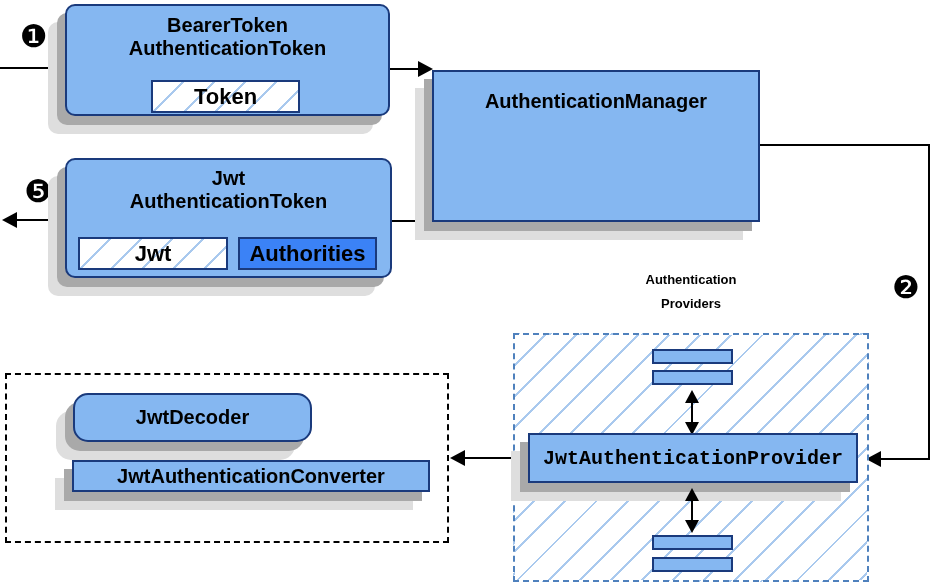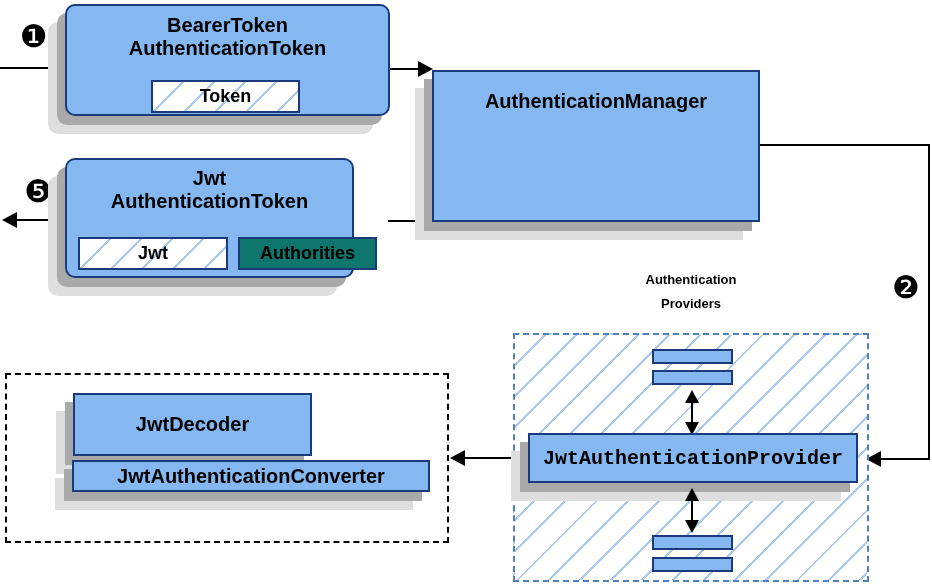--- a/index.html
+++ b/index.html
@@ -34,21 +34,21 @@
       rgba(255,255,255,0) 0px, rgba(255,255,255,0) 20px,
       #a9c9ee 20px, #a9c9ee 22px);
   }
   .inner-box {
     position: absolute;
     border: 2px solid #1a3a7c;
     display: flex;
     align-items: center;
     justify-content: center;
     font-weight: bold;
-    font-size: 18px;
+    font-size: 22px;
   }
   .plain-box {
     position: absolute;
     background: #85b7f1;
     border: 2px solid #1a3a7c;
     box-shadow: -8px 9px 0 0 #a9a9a9, -17px 18px 0 0 #dedede;
     display: flex;
     align-items: center;
     justify-content: center;
     font-weight: bold;
@@ -125,32 +125,32 @@
       <div>BearerToken</div>
       <div>AuthenticationToken</div>
     </div>
     <div class="inner-box hatch" style="left:84px; top:74px; width:149px; height:33px;">Token</div>
   </div>
 
   <div class="box" style="left:432px; top:70px; width:328px; height:152px;">
     <div class="box-title" style="margin-top:18px;">AuthenticationManager</div>
   </div>
 
-  <div class="box rounded" style="left:65px; top:158px; width:289px; height:120px;">
+  <div class="box rounded" style="left:65px; top:158px; width:327px; height:120px;">
     <div class="box-title" style="margin-top:7px;">
       <div>Jwt</div>
       <div>AuthenticationToken</div>
     </div>
     <div class="inner-box hatch" style="left:11px; top:77px; width:150px; height:33px;">Jwt</div>
-    <div class="inner-box" style="left:171px; top:77px; width:139px; height:33px; background:#0f766e;">Authorities</div>
+    <div class="inner-box" style="left:171px; top:77px; width:139px; height:33px; background:#3b82f6;">Authorities</div>
   </div>
 
   <div class="dashed-black" style="left:5px; top:373px; width:444px; height:170px;"></div>
 
-  <div class="plain-box" style="left:73px; top:393px; width:239px; height:63px;">JwtDecoder</div>
+  <div class="plain-box" style="left:73px; top:393px; width:239px; height:49px;border-radius:15px;">JwtDecoder</div>
 
   <div class="plain-box" style="left:72px; top:460px; width:358px; height:32px;">JwtAuthenticationConverter</div>
 
   <div class="section-title" style="left:513px; top:268px; width:356px;">
     <div>Authentication</div>
     <div>Providers</div>
   </div>
 
   <div class="dashed-blue hatch" style="left:513px; top:333px; width:356px; height:249px;font-family:Liberation Mono, monospace;">
 

